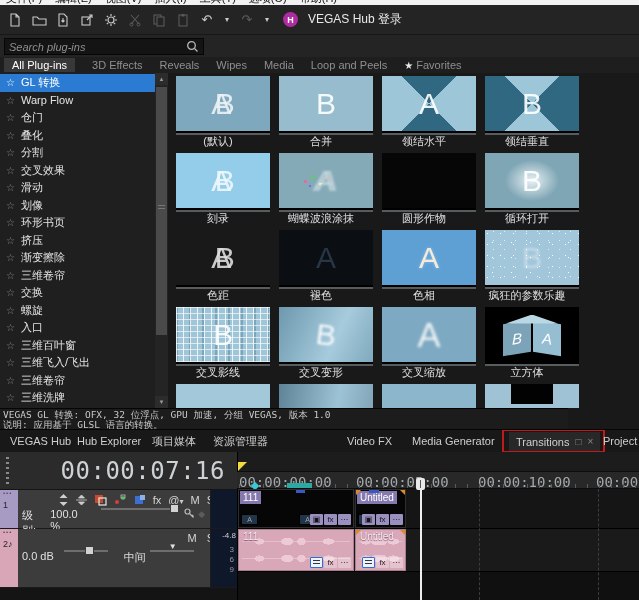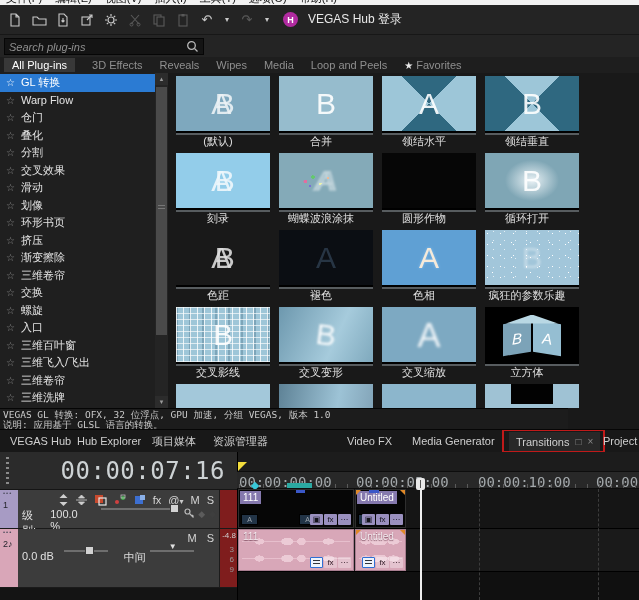--- a/index.html
+++ b/index.html
@@ -140,21 +140,21 @@
     font-size:24px;color:#cdd2d4;letter-spacing:.5px}
   .hdrbox{position:absolute;left:0;width:237px;background:#3c3c3c;border-bottom:1px solid #1a1a1a}
   .v-header{top:38px;height:39px}
   .a-header{top:77px;height:59px}
   .strip{position:absolute;left:0;top:0;bottom:0;width:18px;color:#2c2c2c}
   .strip.v{background:var(--video-strip,#a79bc4)}
   .strip.a{background:var(--audio-strip,#d9a6b8)}
   .sdots{position:absolute;left:3px;top:0;font-size:6px;letter-spacing:1px;color:#4a4a5a}
   .tno{position:absolute;left:3px;top:10px;font-size:9px;color:#26262e}
   .hdr-content{position:absolute;left:18px;top:0;right:19px;bottom:0}
-  .meterzone{position:absolute;right:0;top:0;bottom:0;width:18px;background:#7f1d1d;border-left:1px solid #1c1c1c}
+  .meterzone{position:absolute;right:0;top:0;bottom:0;width:27px;background:#0f172a;border-left:1px solid #1c1c1c}
   .icons-row{position:absolute;left:0;right:0;top:2px;height:15px;display:flex;align-items:center;
     justify-content:flex-end;gap:7px;padding-right:4px}
   .icons-row svg{display:block}
   .txtbtn{color:#d5d5d5;font-size:11px}
   .level-row,.gain-row{position:absolute;left:4px;right:2px;height:14px;display:flex;align-items:flex-start;
     font-size:11px;color:#e0e0e0;gap:4px}
   .level-row{top:18px}
   .gain-row{top:21px}
   .a-ms{position:absolute;top:3px;right:4px;display:flex;gap:10px}
   .slider{position:relative;display:inline-block;height:2px;background:#6e6e6e;vertical-align:middle}

